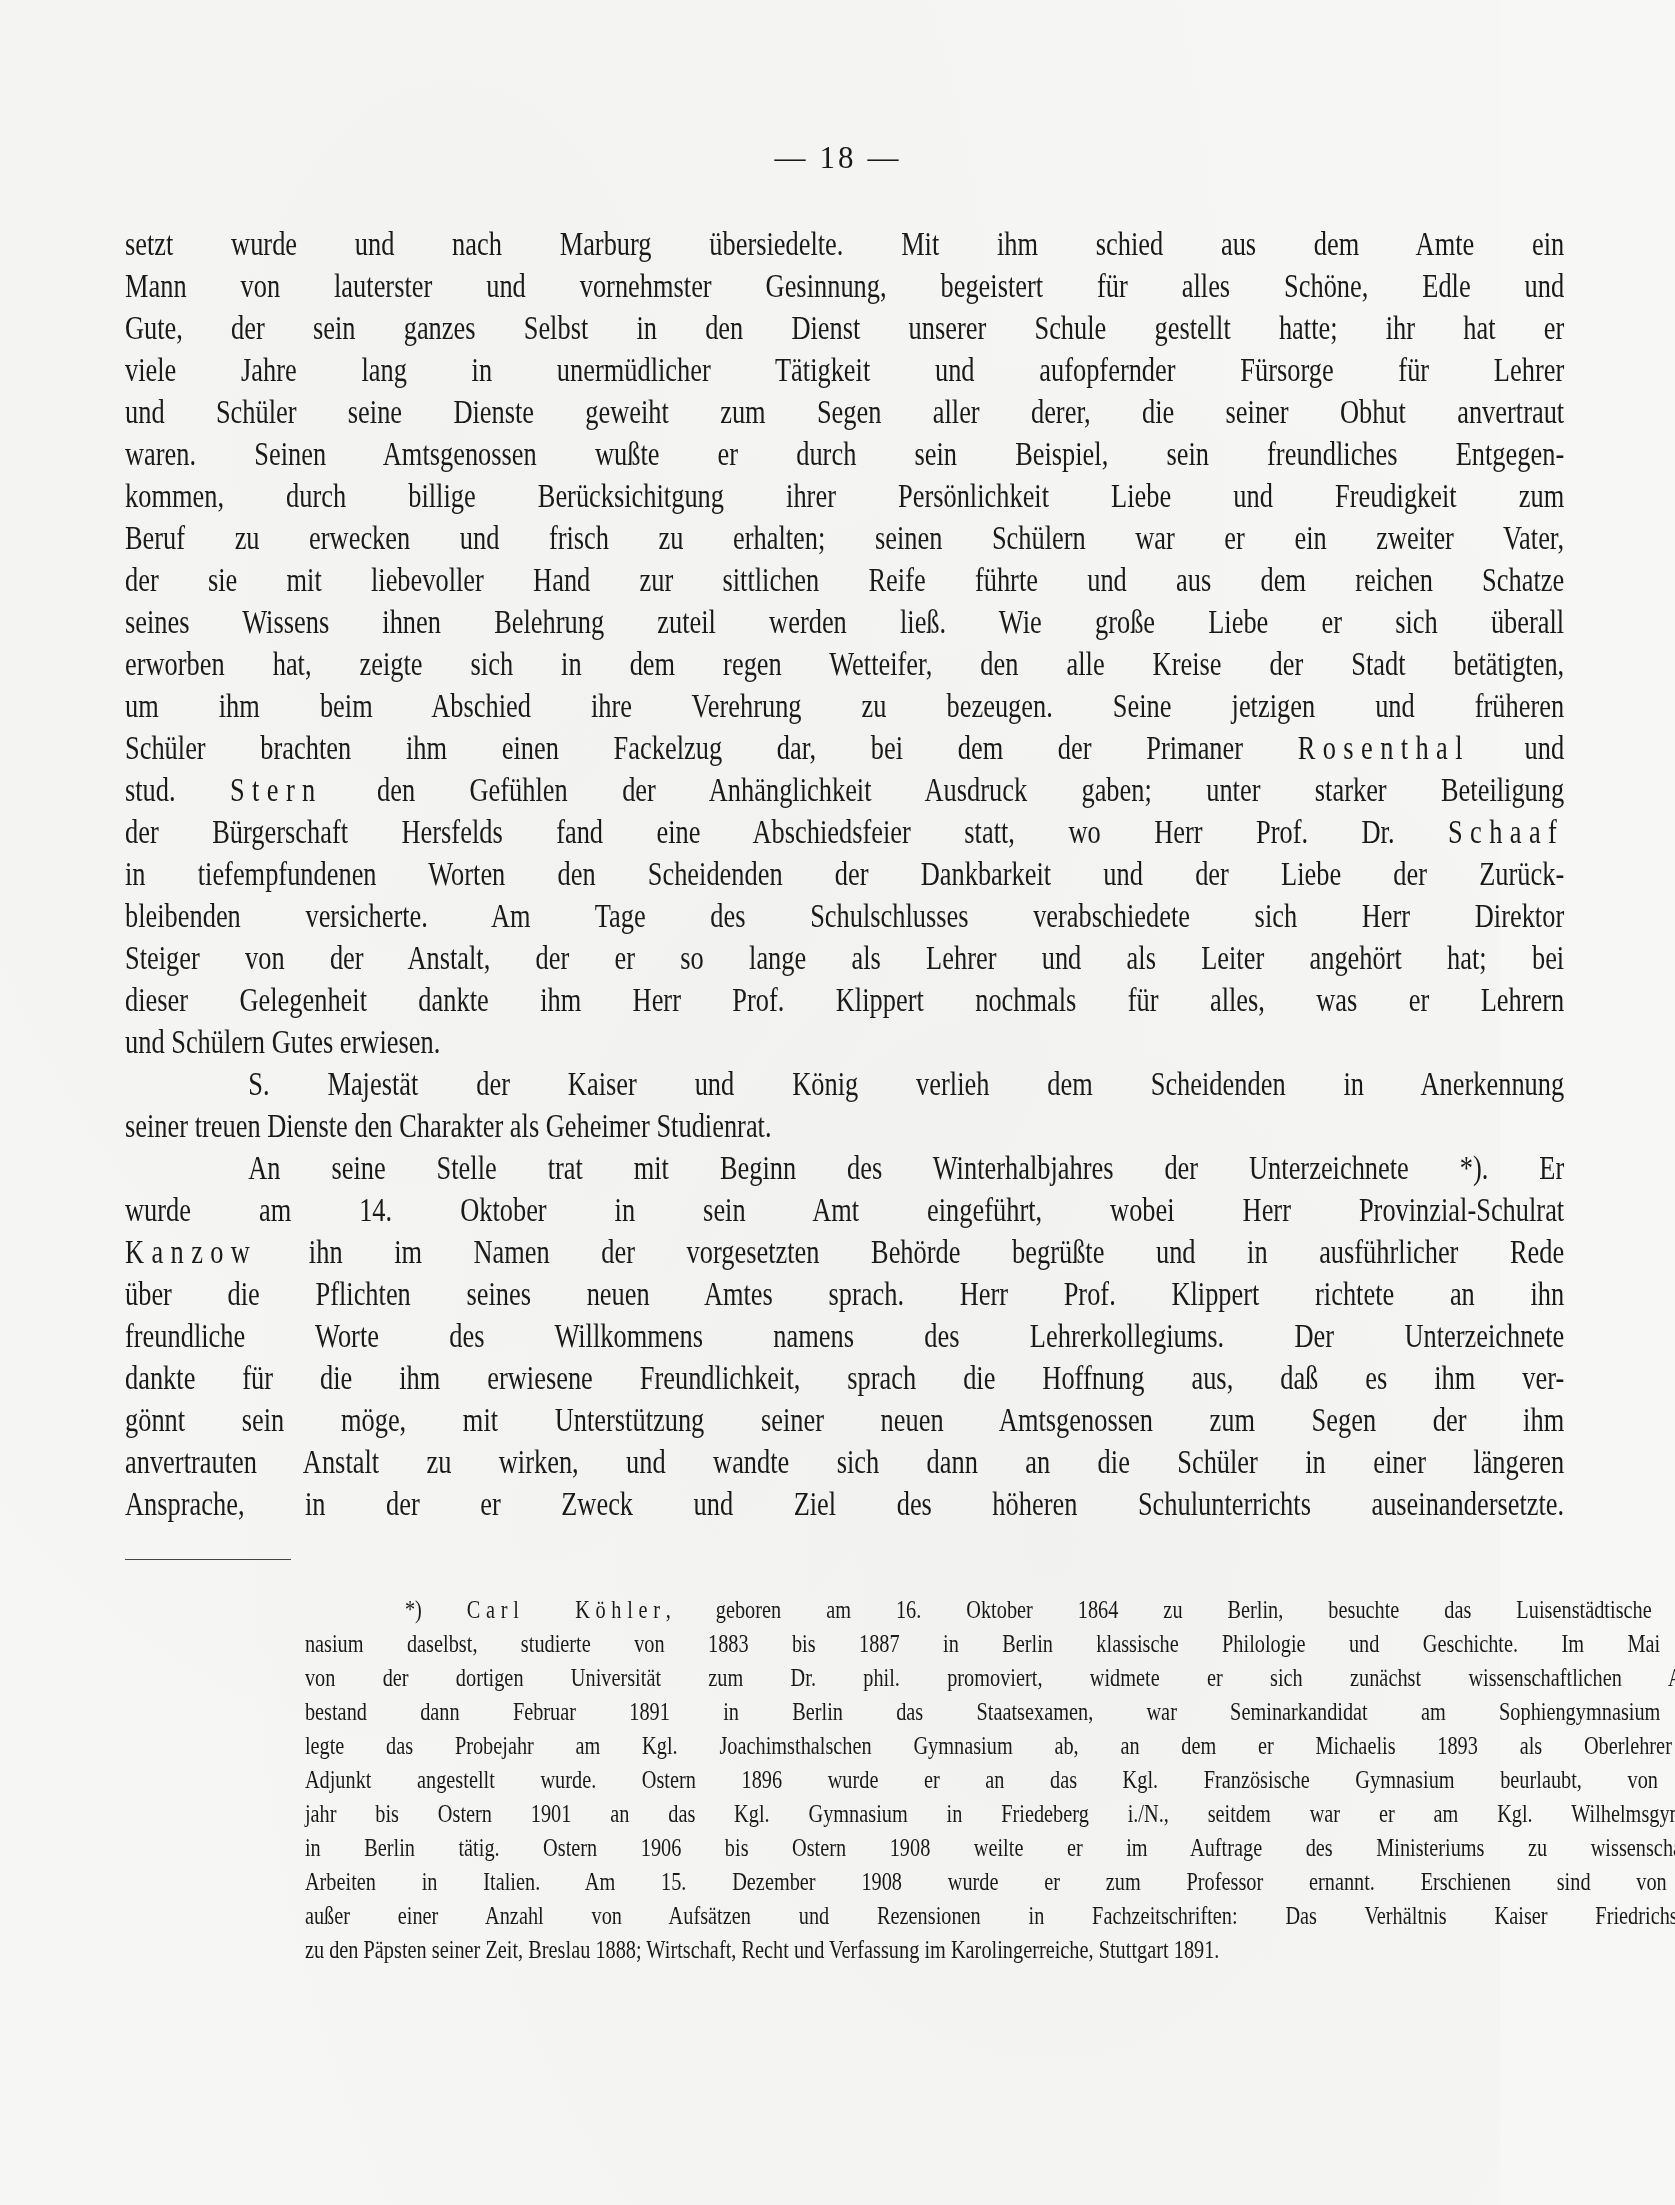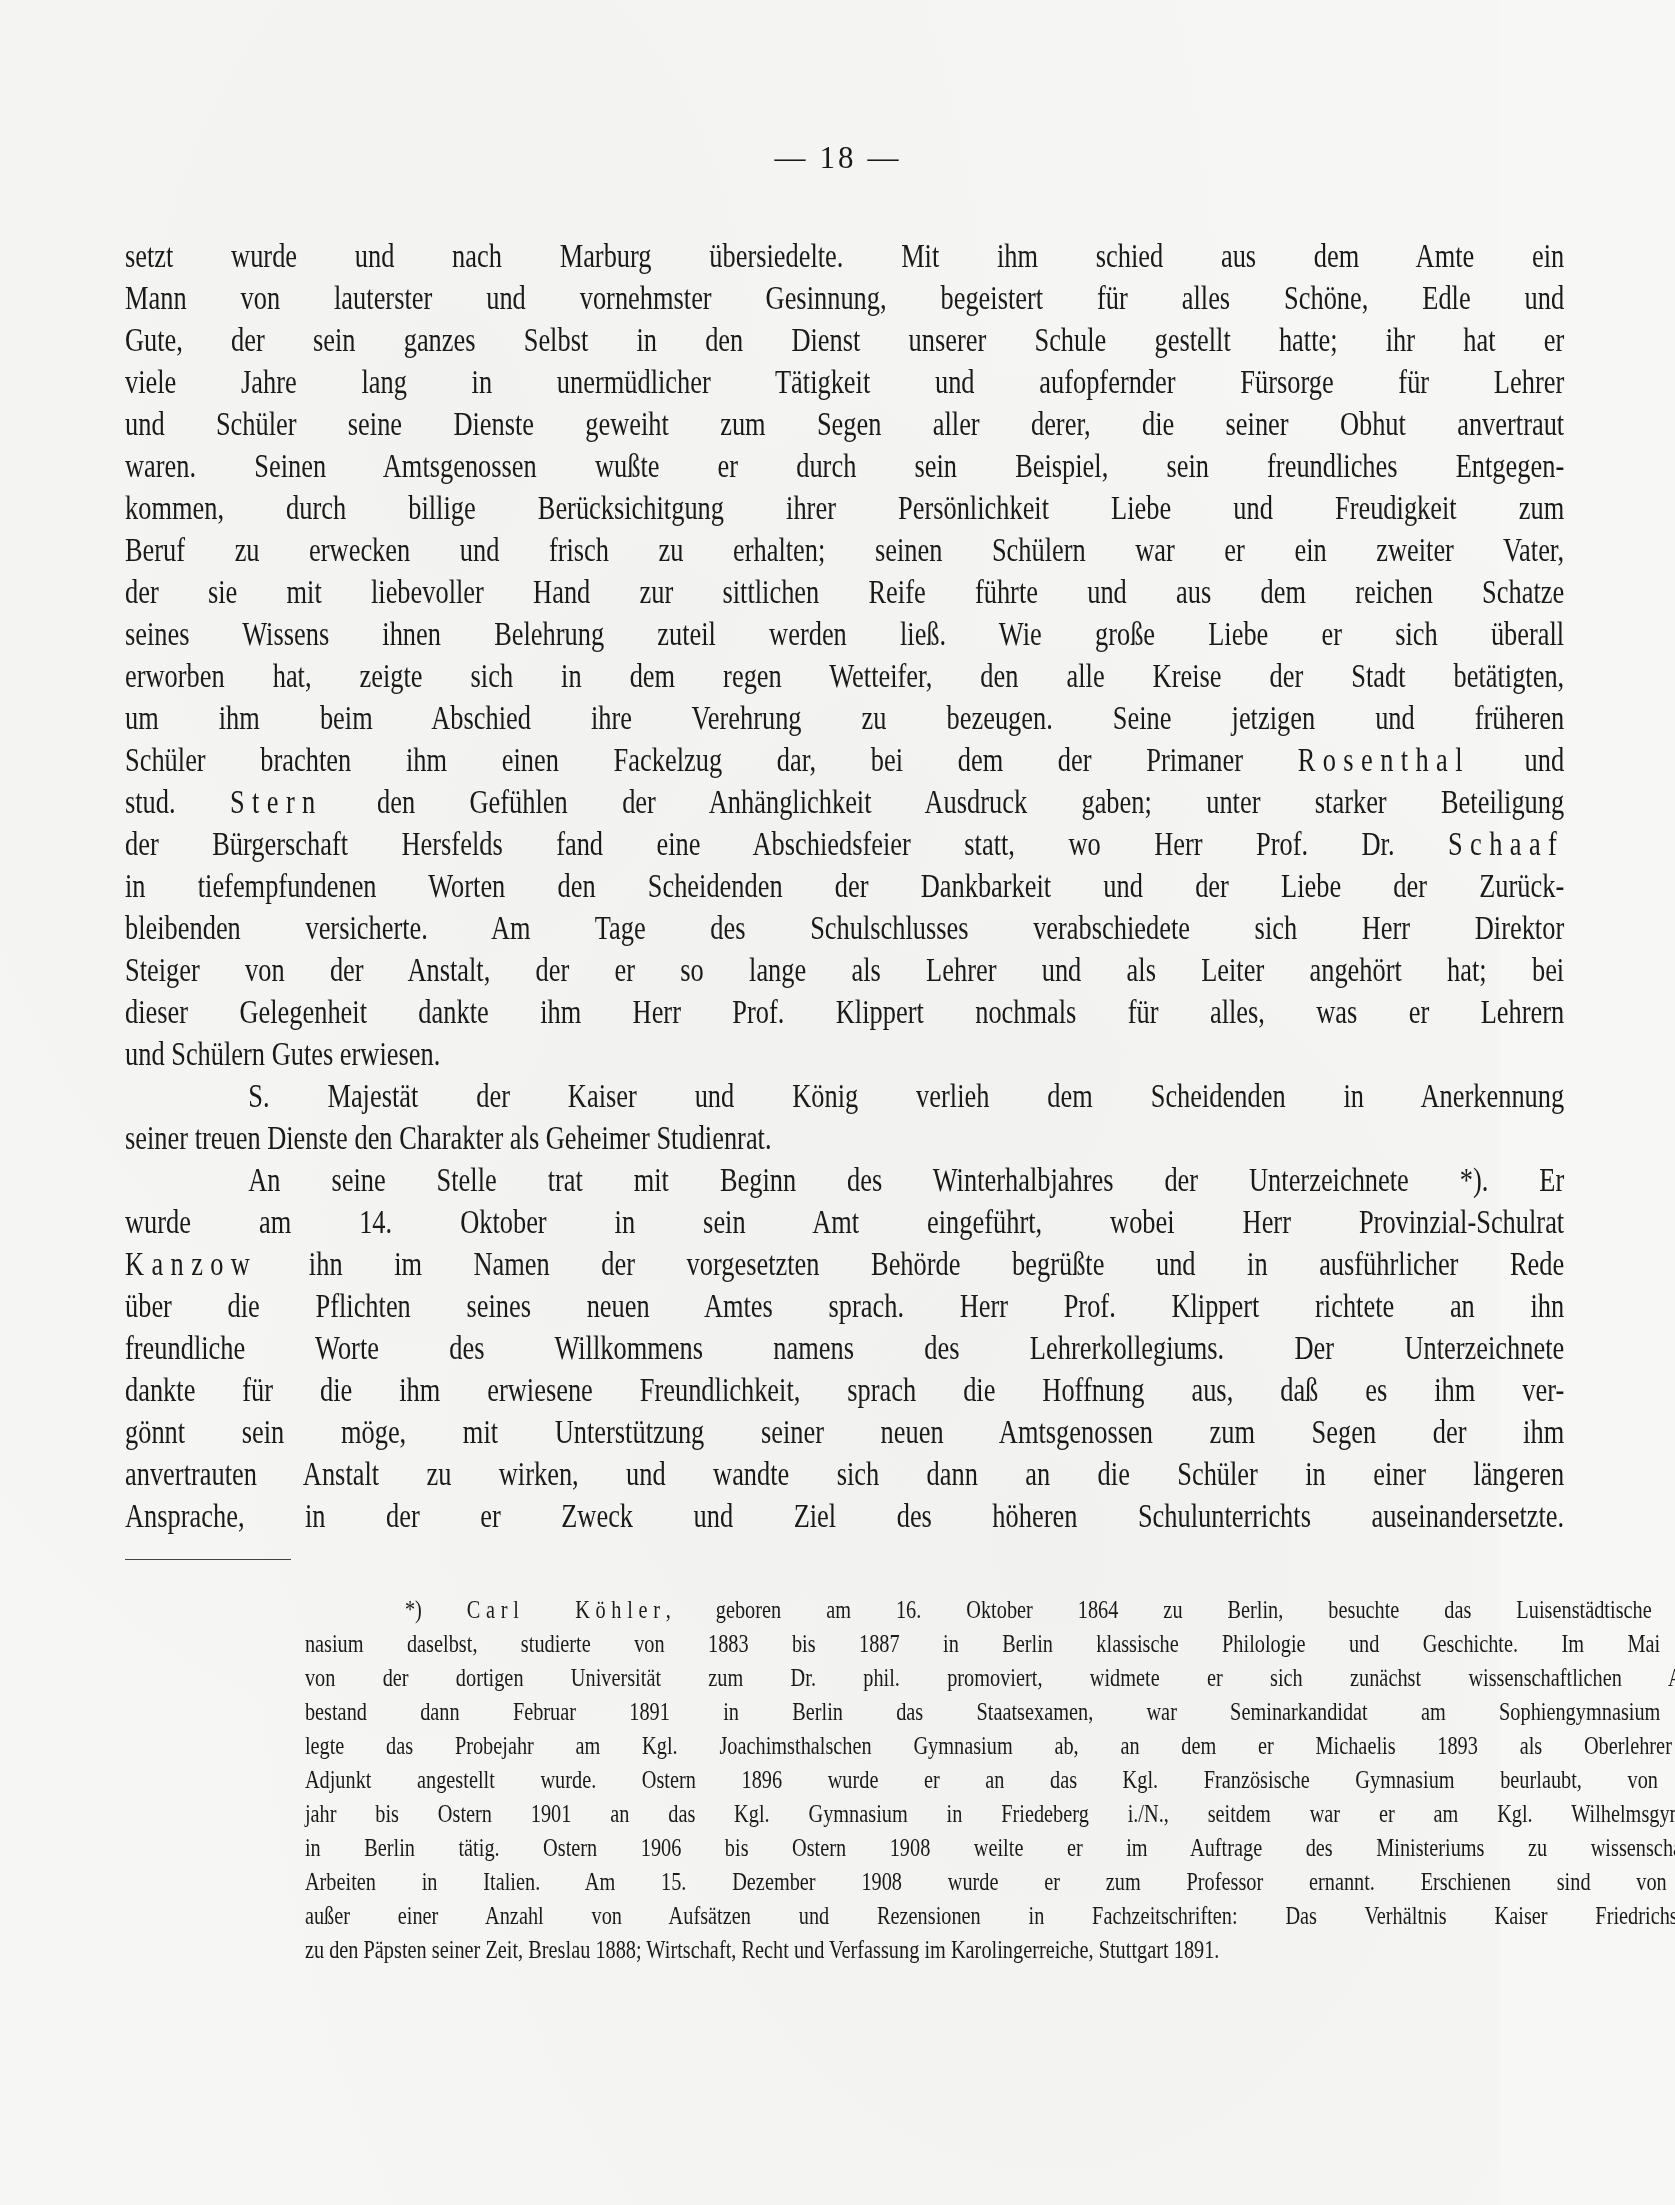--- a/index.html
+++ b/index.html
@@ -25,21 +25,21 @@
     position: absolute;
     top: 140px;
     left: 0; width: 1676px;
     text-align: center;
     font-size: 31px;
     letter-spacing: 3.1px;
   }
   .body-text {
     position: absolute;
     left: 125px;
-    top: 235px;
+    top: 223px;
     width: 1439px;
   }
   .line {
     display: block;
     height: 42px;
     line-height: 42px;
     font-size: 33px;
     text-align: justify;
     text-align-last: justify;
     white-space: nowrap;

